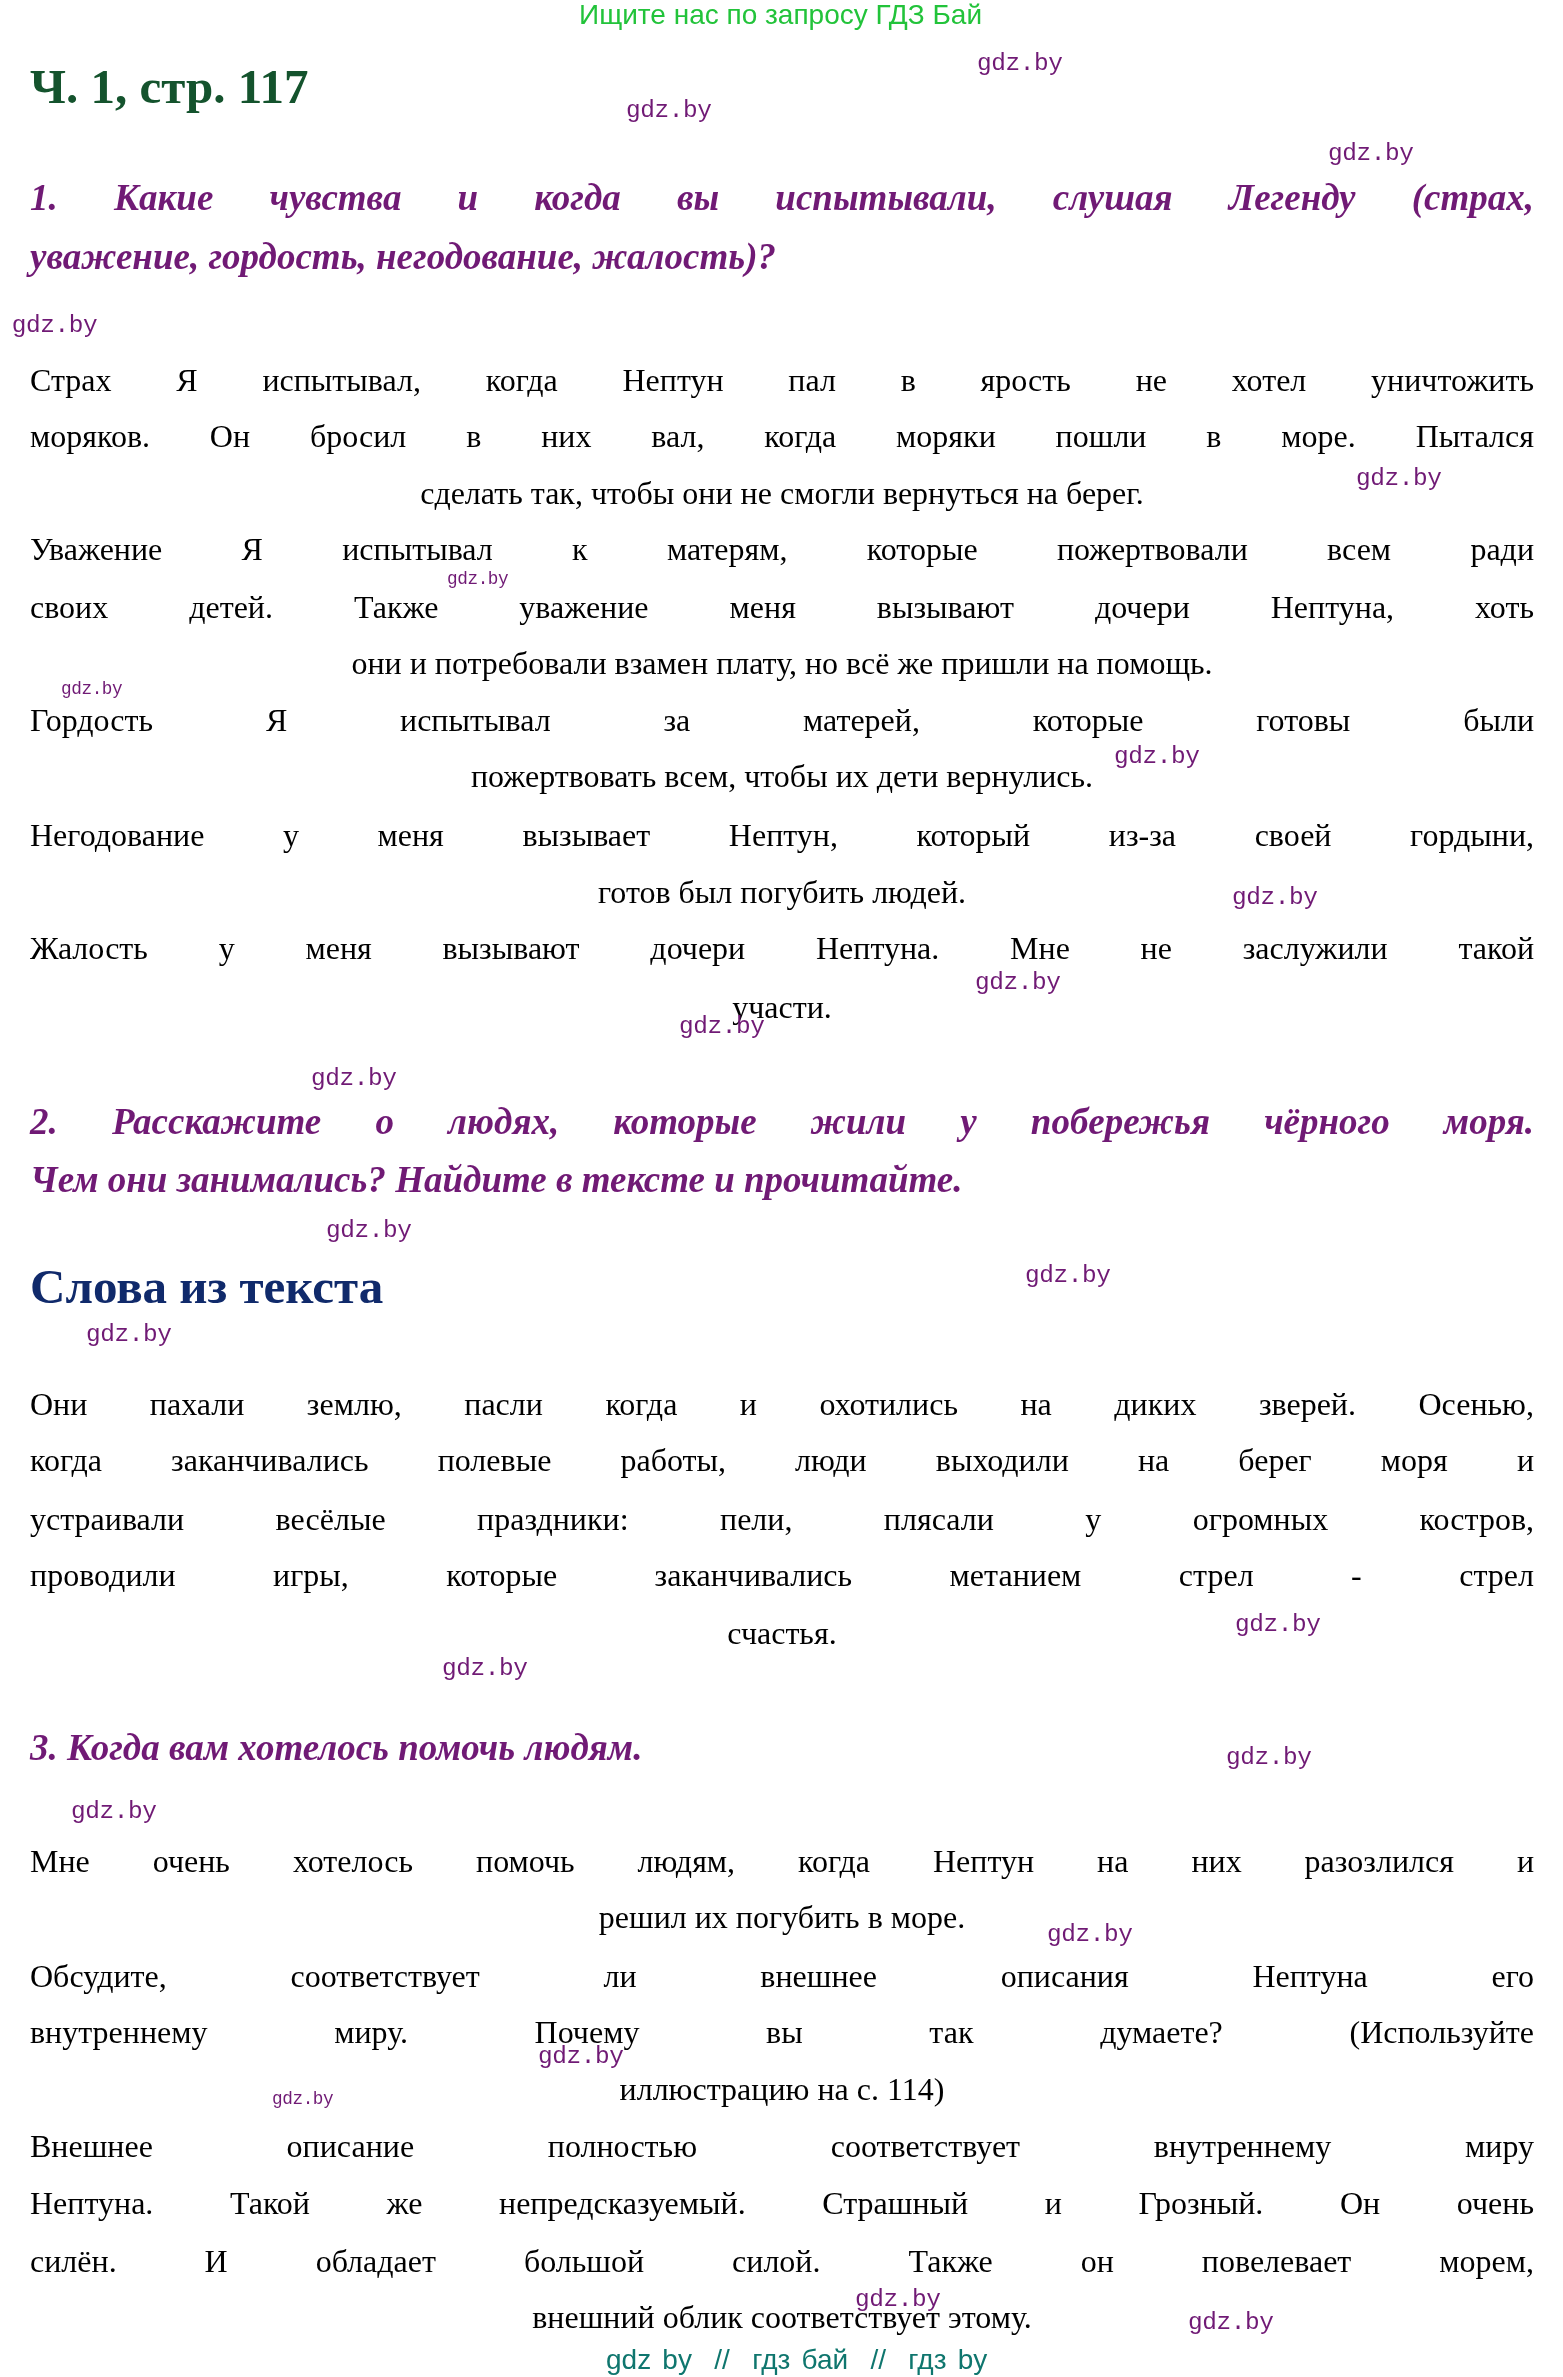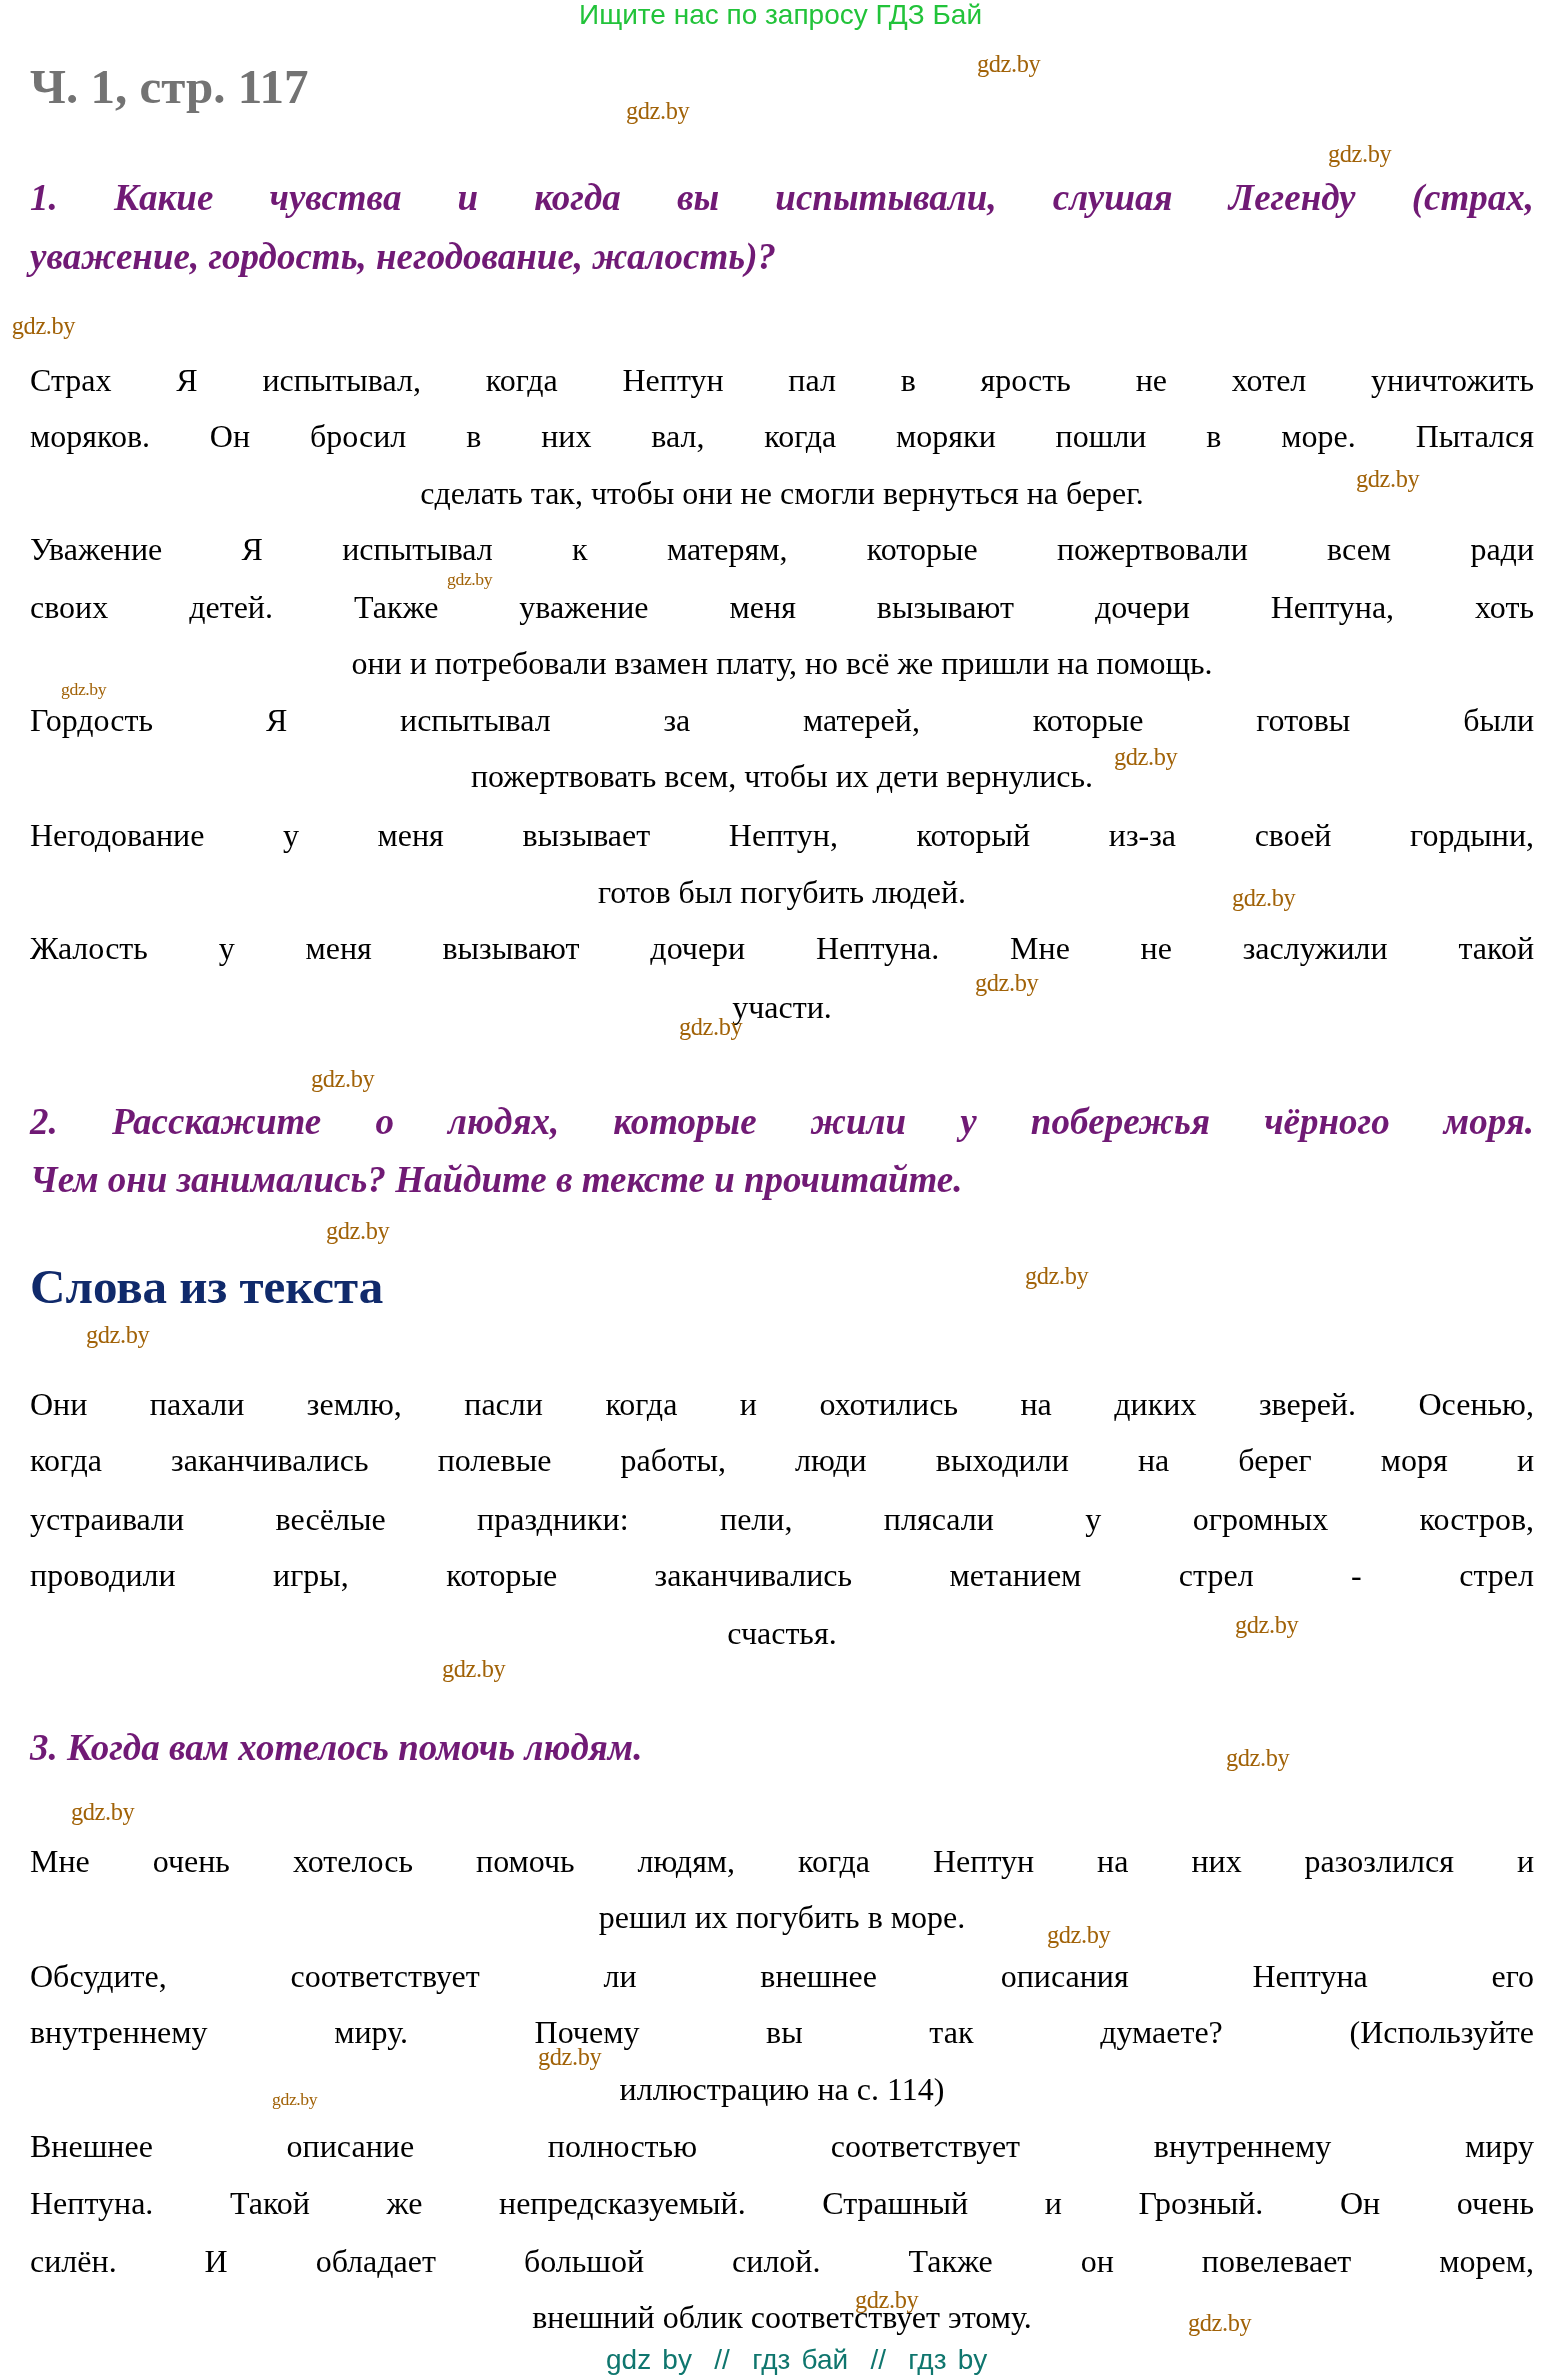--- a/index.html
+++ b/index.html
@@ -5,30 +5,30 @@
   html, body { margin: 0; padding: 0; background: #ffffff; }
   body { width: 1563px; height: 2377px; position: relative; overflow: hidden; }
   .abs { position: absolute; white-space: nowrap; }
   .banner { font-family: "Liberation Sans", "DejaVu Sans", sans-serif; font-size: 28px; left: 579px; top: -1.7px; line-height: 34px; }
   .page-title { font-family: "Liberation Serif", serif; font-weight: bold; font-size: 49px; left: 30px; top: 57px; line-height: 59px; }
   .q { font-family: "Liberation Serif", serif; font-weight: bold; font-style: italic; font-size: 37px; color: #701a75; }
   .line { font-family: "Liberation Serif", serif; font-size: 32px; color: #000; left: 30px; width: 1504px; line-height: 57px; height: 57px; }
   .just { text-align: justify; text-align-last: justify; }
   .left { text-align: center; }
   .subhead { font-family: "Liberation Serif", serif; font-weight: bold; font-size: 49px; left: 30px; top: 1257px; line-height: 59px; }
-  .wm { font-family: Liberation Serif, serif; color: #a16207; font-size: 24.4px; line-height: 29px; letter-spacing: -0.4px; }
+  .wm { font-family: Liberation Mono, monospace; color: #701a75; font-size: 24.4px; line-height: 29px; letter-spacing: -0.4px; }
   .wm.small { font-size: 17.7px; line-height: 20px; }
   .footer { font-family: "Liberation Sans", "DejaVu Sans", sans-serif; font-size: 28px; left: 606px; top: 2343px; line-height: 34px; word-spacing: 3.4px; }
 </style>
 </head>
 <body>
 
 <div class="abs banner" style="color:#22c33a">Ищите нас по запросу ГДЗ Бай</div>
 
-<div class="abs page-title" style="color:#737373">Ч. 1, стр. 117</div>
+<div class="abs page-title" style="color:#14532d">Ч. 1, стр. 117</div>
 
 <div class="abs q" style="left:30px;top:168px;width:1504px;line-height:59px;text-align:justify;text-align-last:justify;">1. Какие чувства и когда вы испытывали, слушая Легенду (страх,</div>
 <div class="abs q" style="left:30px;top:227px;line-height:59px;">уважение, гордость, негодование, жалость)?</div>
 
 <div>
   <div class="abs line just" style="top:352px">Страх Я испытывал, когда Нептун пал в ярость не хотел уничтожить</div>
   <div class="abs line just" style="top:408px">моряков. Он бросил в них вал, когда моряки пошли в море. Пытался</div>
   <div class="abs line left" style="top:465px">сделать так, чтобы они не смогли вернуться на берег.</div>
   <div class="abs line just" style="top:521px">Уважение Я испытывал к матерям, которые пожертвовали всем ради</div>
   <div class="abs line just" style="top:579px">своих детей. Также уважение меня вызывают дочери Нептуна, хоть</div>

